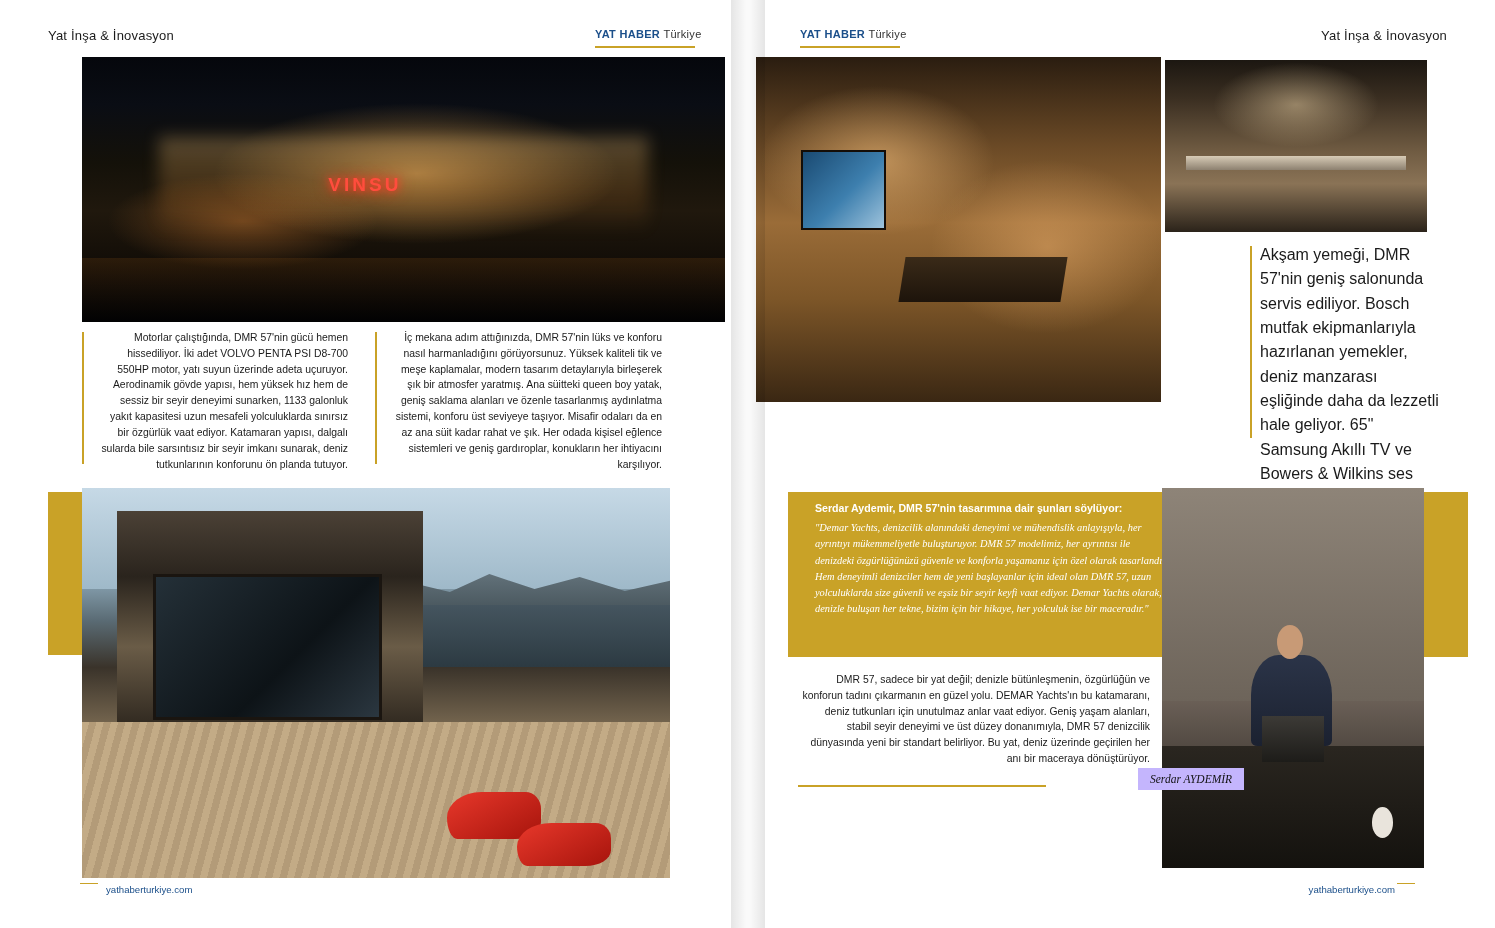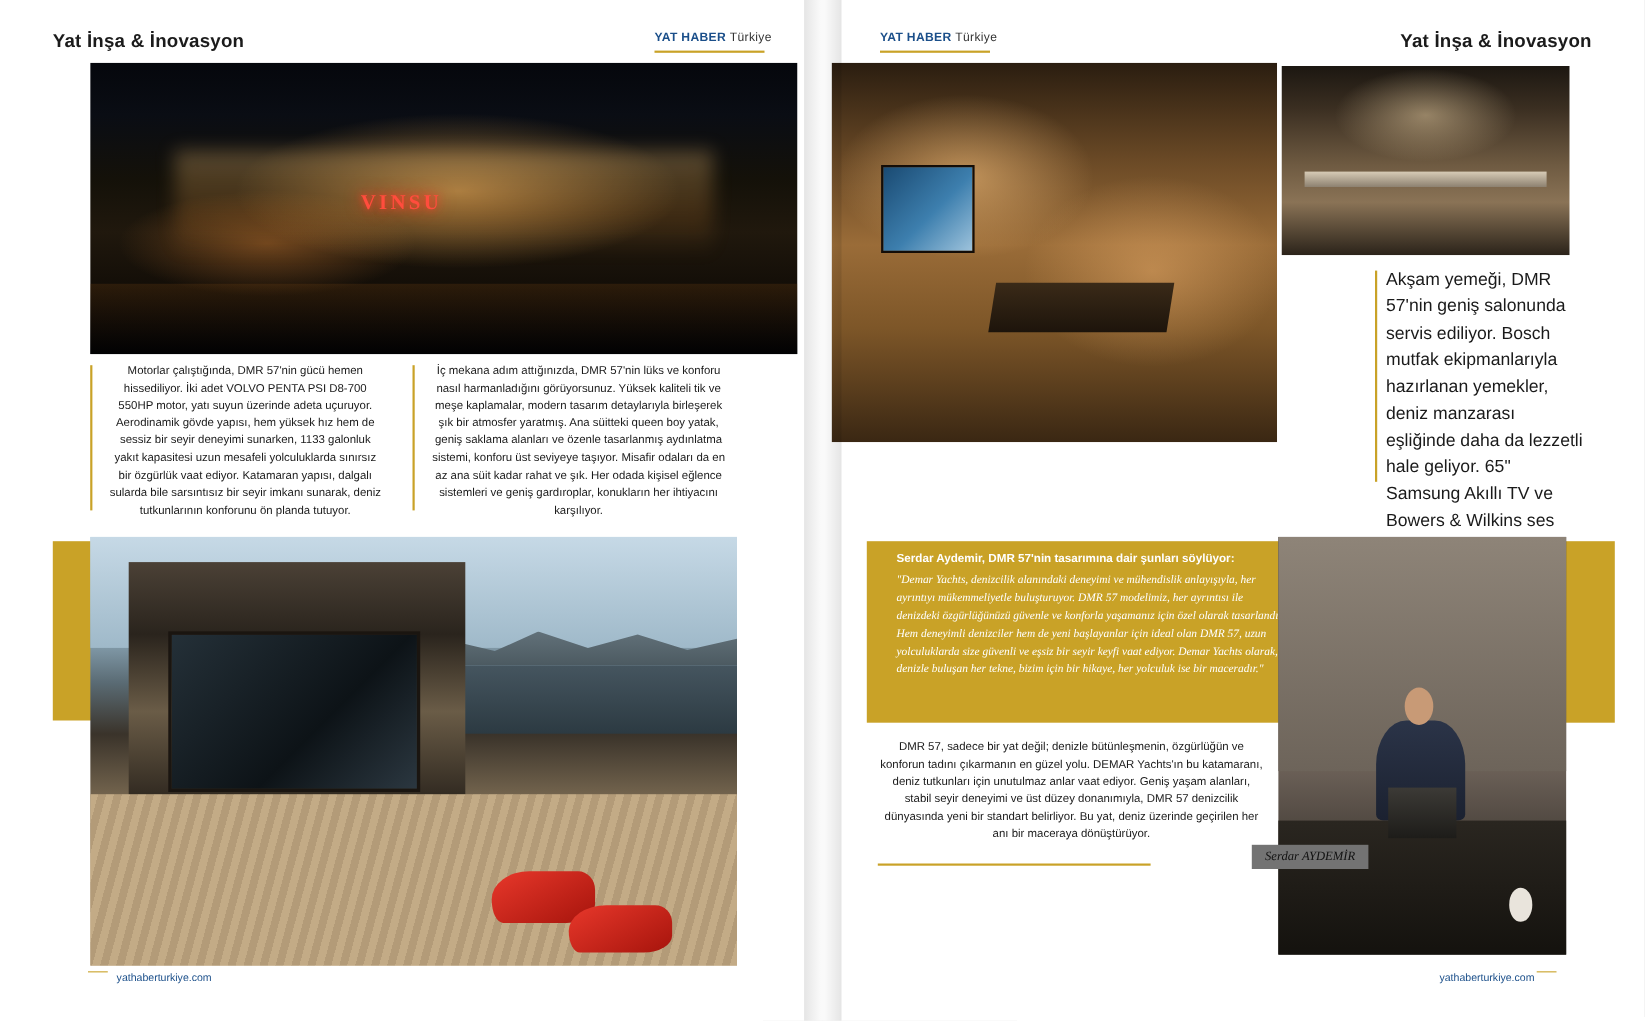--- a/index.html
+++ b/index.html
@@ -15,21 +15,21 @@
     background:linear-gradient(to right,rgba(0,0,0,0.10),rgba(0,0,0,0.02) 45%,rgba(0,0,0,0.02) 55%,rgba(0,0,0,0.10));}
   .page{position:absolute;top:0;height:928px;background:#fff;}
   .page.left{left:0;width:748px;}
   .page.right{left:748px;width:747px;}
 
   
   .hdr{position:absolute;font-size:11.5px;letter-spacing:.2px;}
   .hdr-line{position:absolute;height:1.5px;background:#c9a227;}
   .brand{font-weight:700;color:#1b4f8a;font-size:11px;letter-spacing:.3px;}
   .brand .tk{font-weight:400;color:#333;}
-  .sec{color:#1b1b1b;font-weight:700;font-size:17px;}
+  .sec{color:#1b1b1b;font-weight:400;font-size:13px;}
 
   
   .img{position:absolute;overflow:hidden;background:#222;}
   .img .ph{width:100%;height:100%;display:block;}
 
   
   .ph-yacht-night{
     background:
       radial-gradient(ellipse 45% 38% at 52% 44%, rgba(255,186,94,0.55), rgba(0,0,0,0) 70%),
       radial-gradient(ellipse 30% 26% at 25% 62%, rgba(255,150,60,0.35), rgba(0,0,0,0) 70%),
@@ -39,21 +39,21 @@
     content:"";position:absolute;left:12%;top:30%;width:76%;height:36%;
     background:linear-gradient(to bottom,rgba(255,205,130,.30),rgba(255,160,60,.16) 60%,rgba(0,0,0,0));
     filter:blur(8px);
   }
   .ph-yacht-night:after{
     content:"";position:absolute;left:0;bottom:0;width:100%;height:24%;
     background:linear-gradient(to bottom,rgba(120,70,20,.25),rgba(0,0,0,.75));
   }
   .neon{
     position:absolute;left:44%;top:44%;transform:translateX(-50%);
-    color:#ff4d3d;font-family:Liberation Serif, serif;font-size:19px;font-weight:700;
+    color:#ff4d3d;font-family:Liberation Sans, sans-serif;font-size:19px;font-weight:700;
     letter-spacing:3px;text-shadow:0 0 7px #ff3b2b,0 0 16px #ff2a18;
   }
 
   
   .ph-salon{
     background:
       radial-gradient(ellipse 40% 30% at 30% 30%, rgba(255,200,130,.55), rgba(0,0,0,0) 72%),
       radial-gradient(ellipse 40% 35% at 72% 55%, rgba(255,190,120,.40), rgba(0,0,0,0) 72%),
       linear-gradient(to bottom,#2a1d10 0%,#6b4a26 26%,#9a6c38 48%,#7d5628 70%,#3a2713 100%);
   }
@@ -99,34 +99,34 @@
   .desk-person-head{position:absolute;left:44%;top:36%;width:10%;height:9%;border-radius:50%;background:#c89a76;}
   .desk-person-body{position:absolute;left:34%;top:44%;width:31%;height:24%;
     background:linear-gradient(to bottom,#2b3448,#1b2130);border-radius:34% 34% 8% 8%/44% 44% 6% 6%;}
   .desk-surface{position:absolute;left:0;top:68%;width:100%;height:32%;
     background:linear-gradient(to bottom,#2a2620,#14120e);}
   .desk-laptop{position:absolute;left:38%;top:60%;width:24%;height:12%;
     background:linear-gradient(to bottom,#3c3a36,#1d1c19);}
   .desk-cup{position:absolute;right:12%;top:84%;width:8%;height:8%;border-radius:50%;background:#e9e4dc;}
 
   
-  .col{position:absolute;font-size:10.4px;line-height:1.52;color:#1a1a1a;text-align:center;}
+  .col{position:absolute;font-size:10.4px;line-height:1.52;color:#1a1a1a;text-align:right;}
   .rulev{position:absolute;width:2px;background:#c9a227;}
   .caption{position:absolute;font-size:16px;line-height:1.52;color:#1a1a1a;}
 
   
   .goldband{position:absolute;background:#c9a227;}
 
   
   .quote-box{position:absolute;}
   .quote-head{font-size:10.6px;font-weight:700;color:#c9a227;line-height:1.45;}
   .quote-body{font-size:10.4px;line-height:1.55;color:#c9a227;font-style:italic;font-family:"Liberation Serif", serif;}
   .quote-rule{position:absolute;height:1.5px;background:#c9a227;}
 
-  .name-tag{position:absolute;background:#737373;color:#111;
+  .name-tag{position:absolute;background:#c4b5fd;color:#111;
     font-family:"Liberation Serif", serif;font-style:italic;font-size:11.5px;
     padding:5px 12px;}
 
   
   .pageno{position:absolute;font-size:11px;color:#3a3a3a;font-weight:600;margin-top:44px;}
   .site{position:absolute;font-size:9.6px;color:#1b4f8a;}
   .foot-rule{position:absolute;height:1px;background:#c9a227;}
 </style>
 </head>
 <body>

